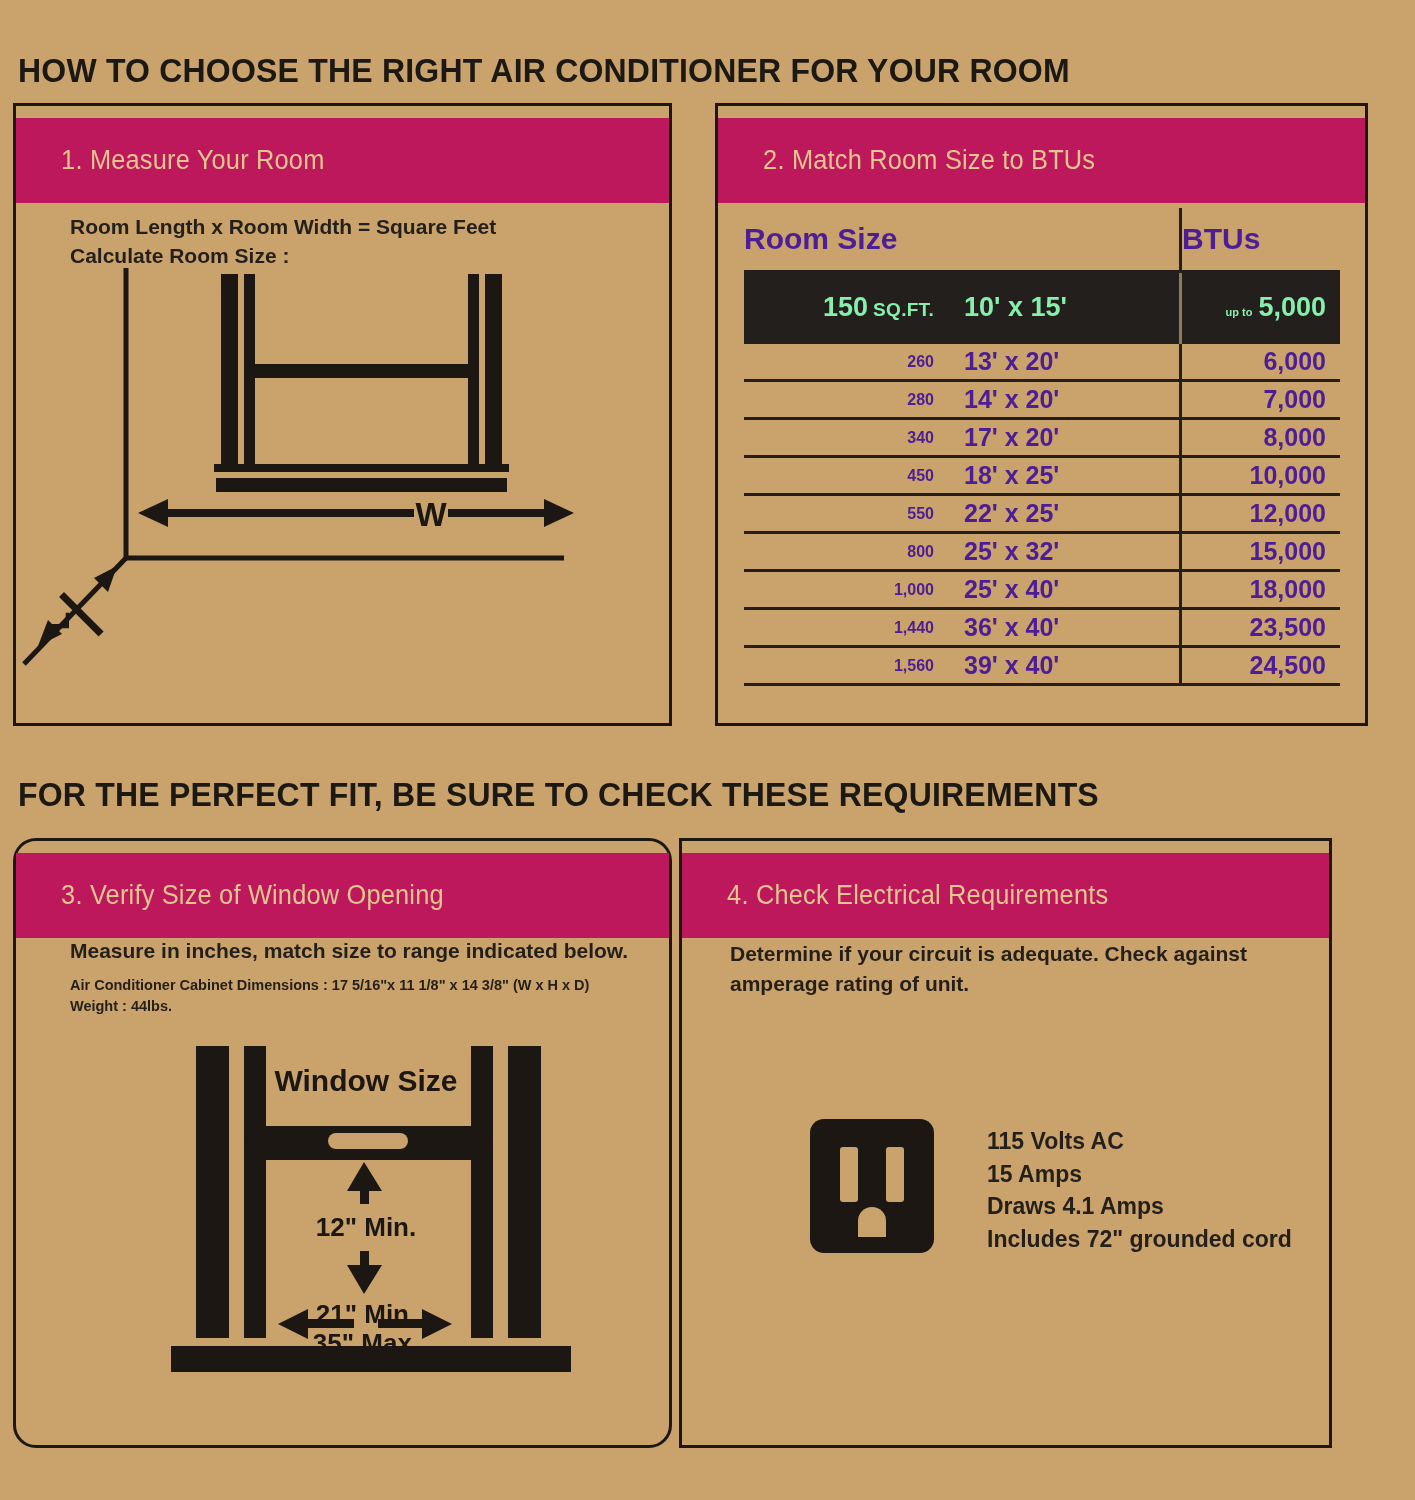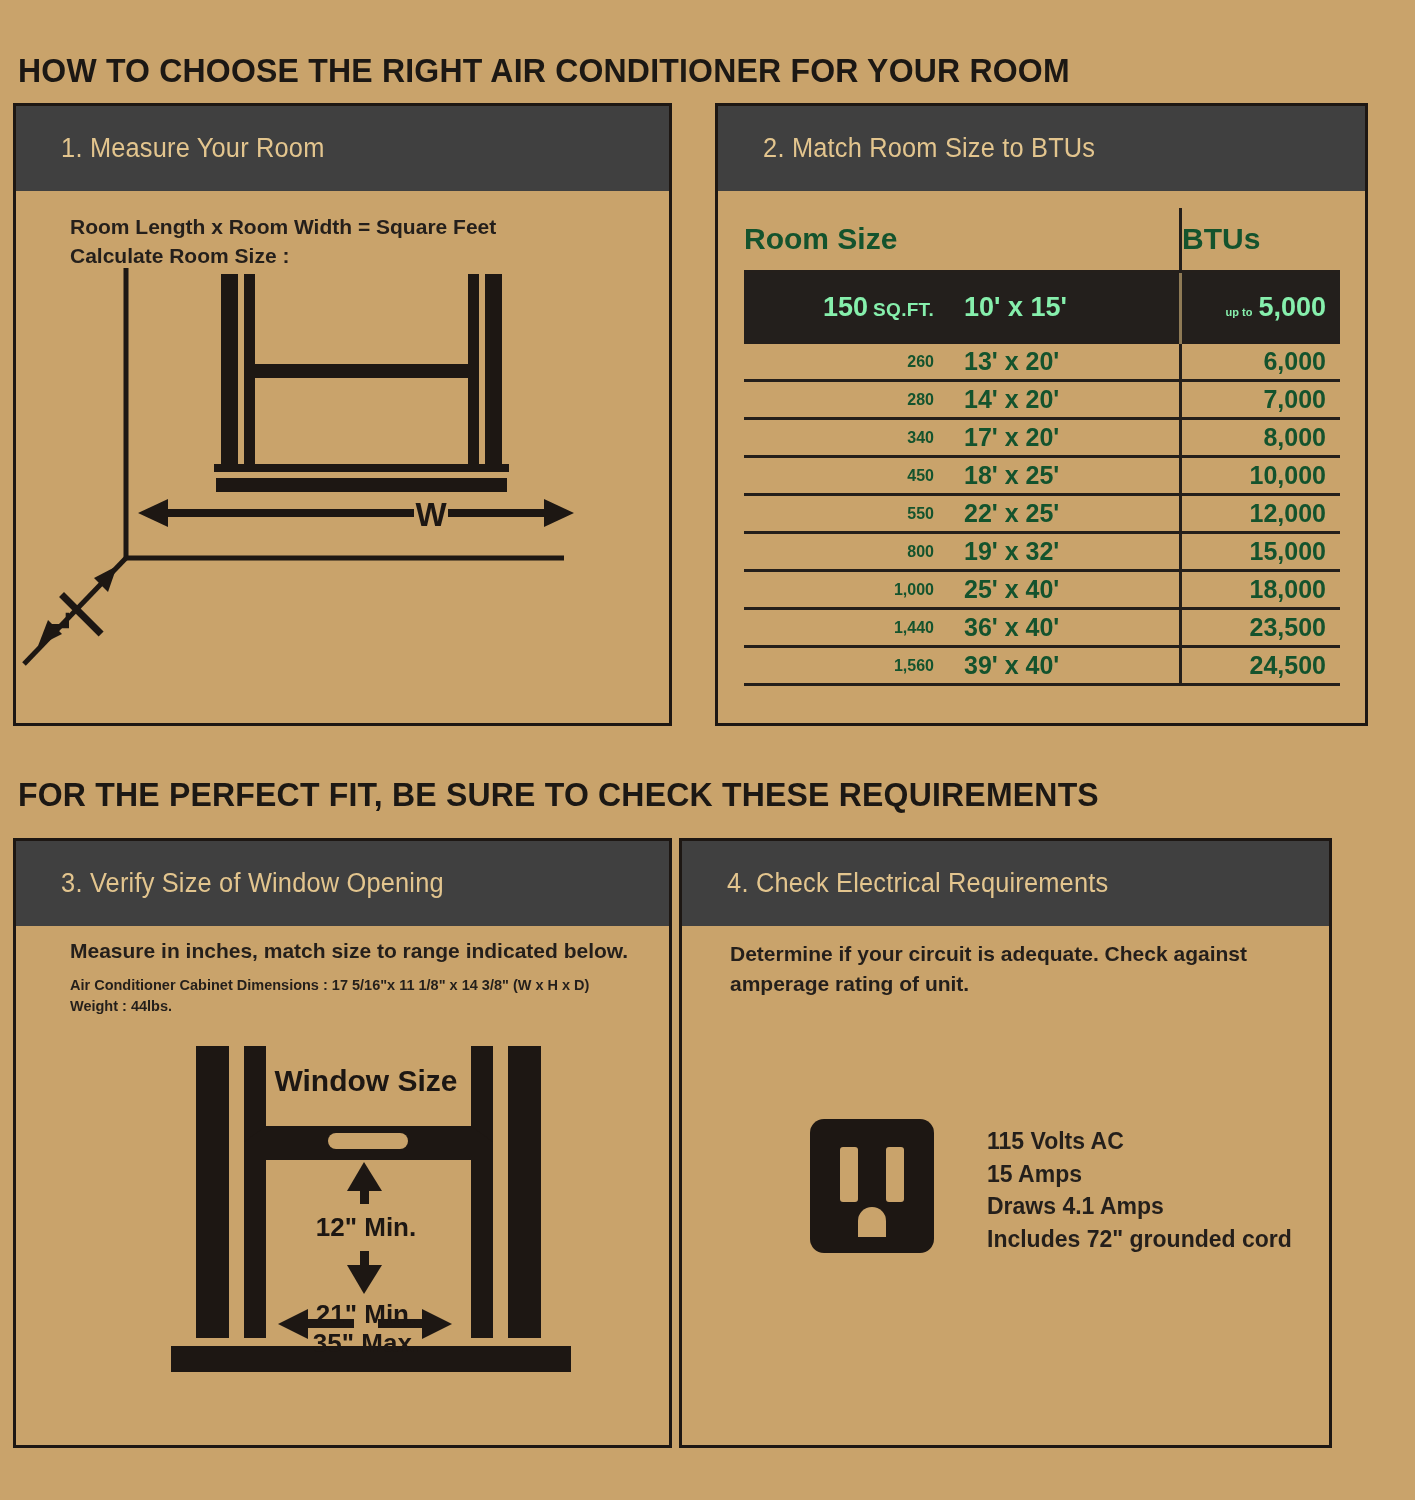--- a/index.html
+++ b/index.html
@@ -34,40 +34,40 @@
   
   .panel {
     position: absolute;
     box-sizing: border-box;
     border: 3px solid #1d1713;
     background: #c9a36b;
   }
   .panel-head {
     position: absolute;
     left: 0;
-    top: 0;
+    top: 12px;
     right: 0;
-    background: #404040;
+    background: #be185d;
     display: flex;
     align-items: center;
   }
   .panel-head-label {
     color: #e3c58e;
     font-size: 27px;
     font-weight: 400;
     padding-left: 48px;
     letter-spacing: 0.2px;
     transform: scaleX(0.94);
     transform-origin: left center;
     white-space: nowrap;
   }
 
   #panel1 { left: 13px;  top: 103px;  width: 659px;  height: 623px; }
   #panel2 { left: 679px; top: 103px;  width: 653px;  height: 623px; margin-left: 36px; }
-  #panel3 { left: 13px;  top: 838px;  width: 659px;  height: 610px; }
+  #panel3 { left: 13px;  top: 838px;  width: 659px;  height: 610px; border-radius: 23px; }
   #panel4 { left: 679px; top: 838px;  width: 653px;  height: 610px; }
   #panel1 .panel-head, #panel2 .panel-head { height: 85px; }
   #panel3 .panel-head, #panel4 .panel-head { height: 85px; }
 
   
   .calc-text {
     position: absolute;
     left: 54px;
     top: 107px;
     font-size: 21px;
@@ -83,21 +83,21 @@
   .btu-table {
     position: absolute;
     left: 26px;
     top: 102px;
     width: 596px;
     border-collapse: collapse;
   }
   .btu-table th, .btu-table td {
     padding: 0;
     font-weight: bold;
-    color: #14532d;
+    color: #4c1d95;
   }
   .th-room, .th-btus {
     font-size: 30px;
     font-weight: normal;
     text-align: left;
     height: 62px;
     vertical-align: middle;
   }
   .th-room { padding-left: 14px; }
   .th-btus { padding-left: 20px; border-left: 3px solid #241f1b; }
@@ -240,21 +240,21 @@
           <td class="c-dims">18' x 25'</td>
           <td class="c-btu">10,000</td>
         </tr>
         <tr>
           <td class="c-sqft">550</td>
           <td class="c-dims">22' x 25'</td>
           <td class="c-btu">12,000</td>
         </tr>
         <tr>
           <td class="c-sqft">800</td>
-          <td class="c-dims">19' x 32'</td>
+          <td class="c-dims">25' x 32'</td>
           <td class="c-btu">15,000</td>
         </tr>
         <tr>
           <td class="c-sqft">1,000</td>
           <td class="c-dims">25' x 40'</td>
           <td class="c-btu">18,000</td>
         </tr>
         <tr>
           <td class="c-sqft">1,440</td>
           <td class="c-dims">36' x 40'</td>

